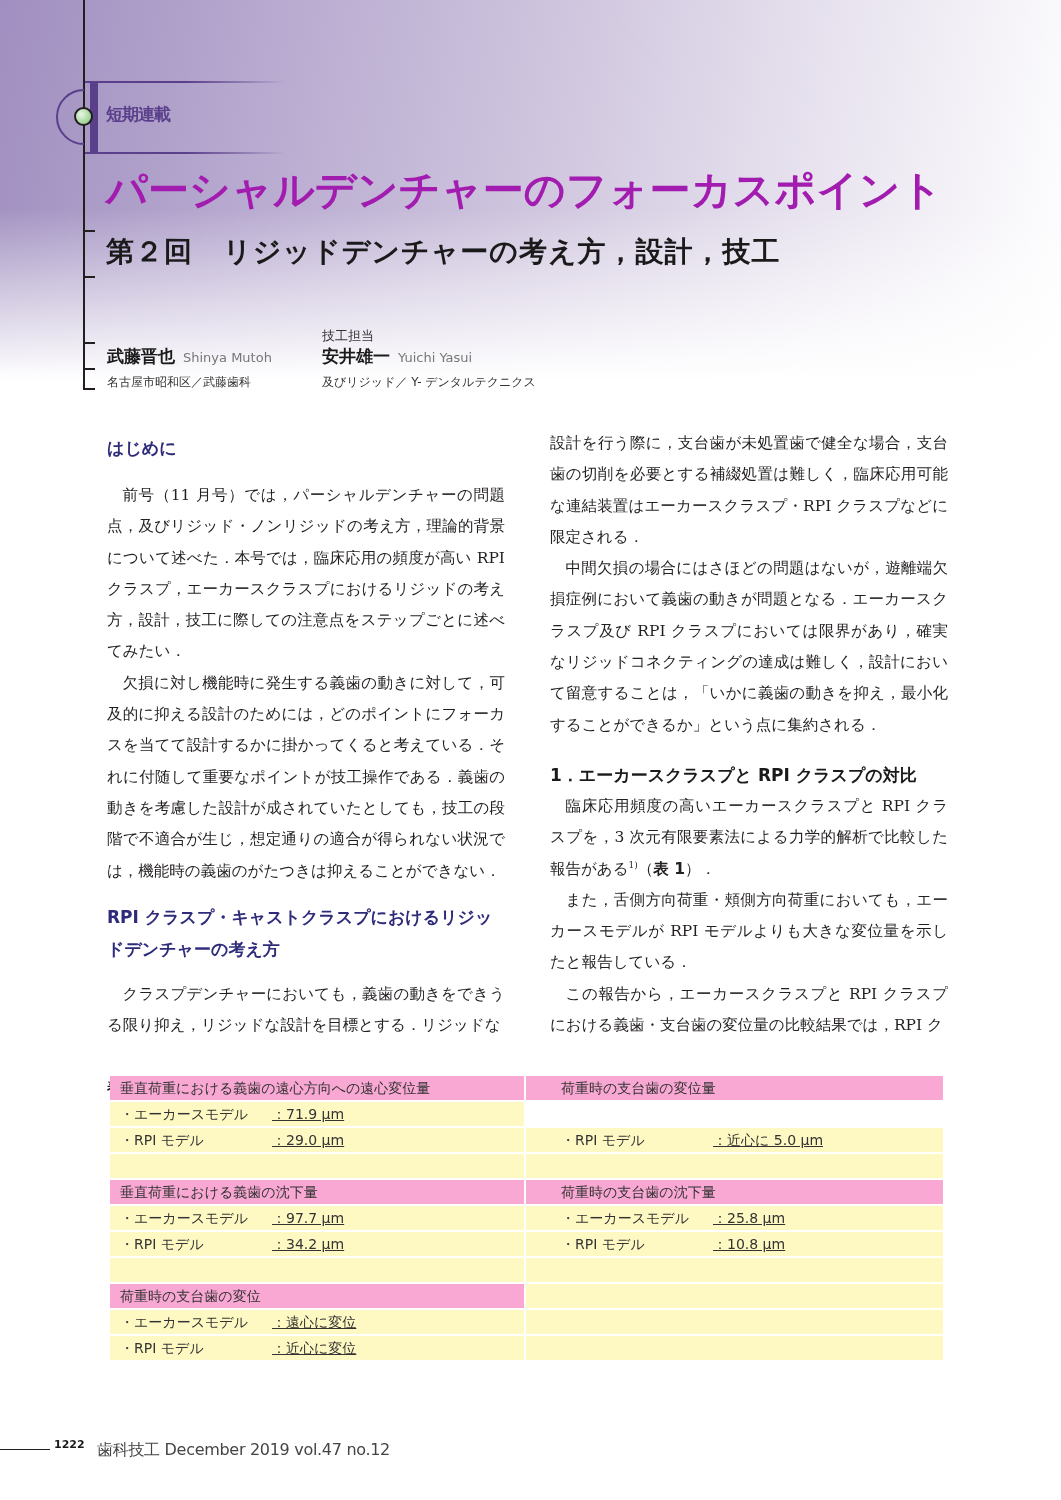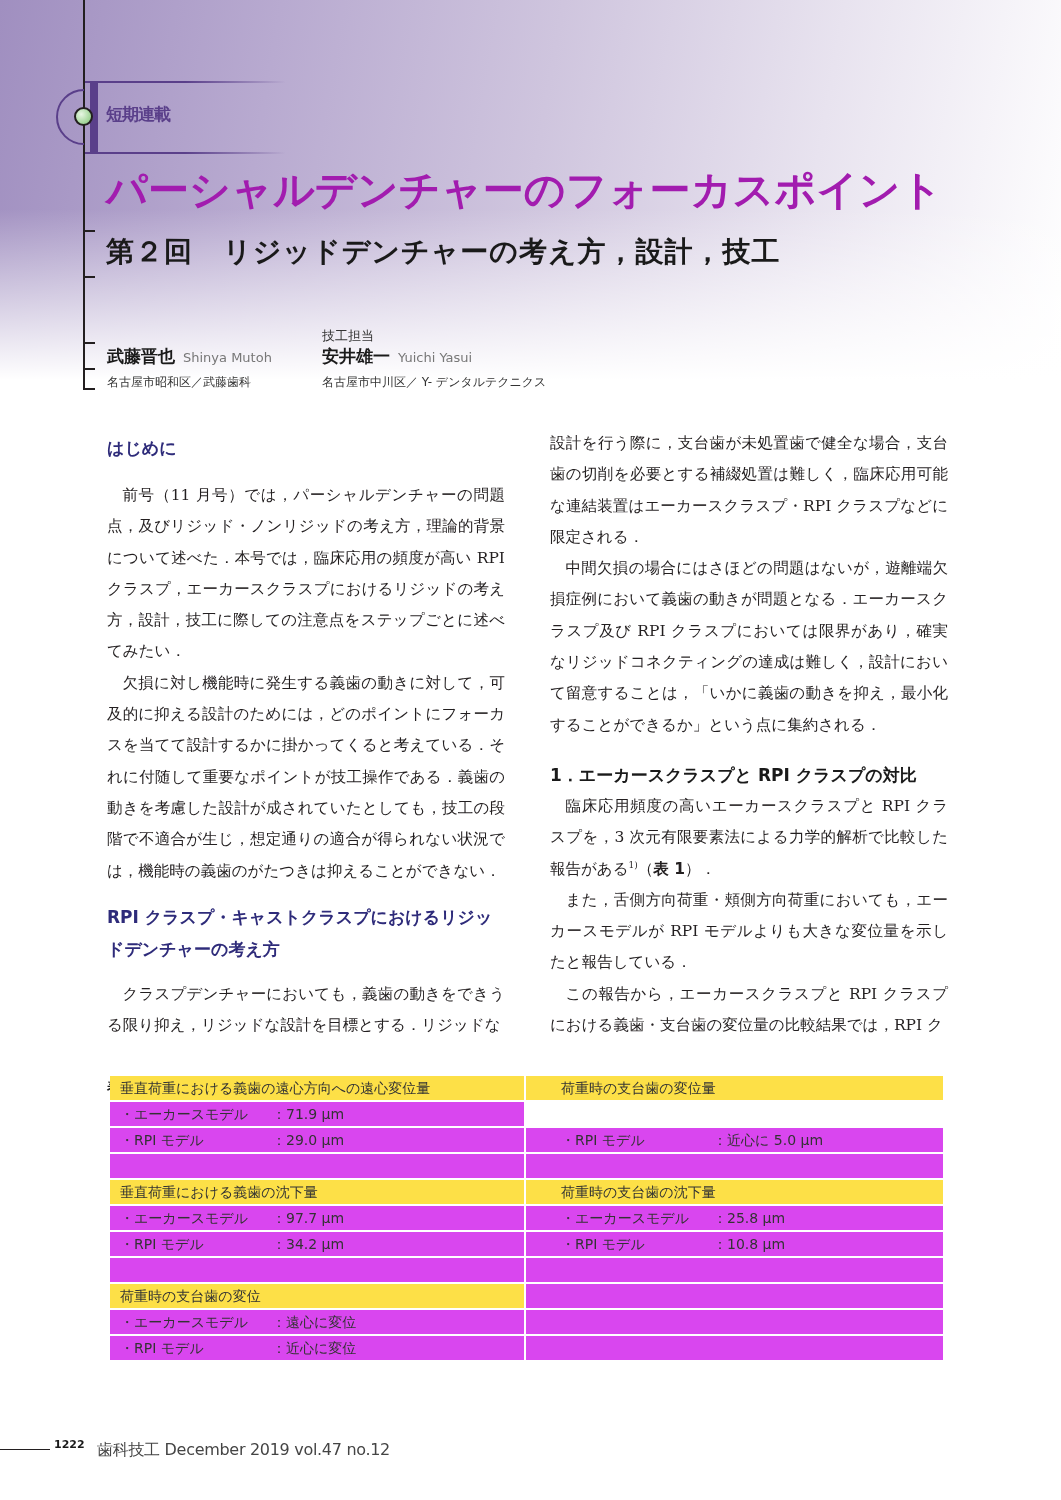--- a/index.html
+++ b/index.html
@@ -76,22 +76,22 @@
     position: absolute; left: 107px; top: 1078px; font-family: "DejaVu Sans", sans-serif;
     font-size: 13px; color: #444; white-space: nowrap;
   }
   .table-caption .lbl { font-weight: bold; color: #1a1a1a; margin-right: 12px; }
 
   .table1 { position: absolute; left: 110px; top: 1076px; width: 833px; font-family: "DejaVu Sans", sans-serif; font-size: 14px; color: #333; }
   .trow { display: flex; height: 26px; margin-bottom: 0; }
   .cell { height: 25px; line-height: 25px; padding-left: 10px; border-bottom: 1px solid #ffffff; white-space: nowrap; }
   .cell.l { width: 416px; border-right: 2px solid #ffffff; }
   .cell.r { width: 417px; padding-left: 35px; }
-  .cell.head { background: #fde047; }
-  .cell.body { background: #d946ef; }
+  .cell.head { background: #f9a8d4; }
+  .cell.body { background: #fef9c3; text-decoration: underline; }
   .cell .k { display: inline-block; width: 152px; }
   .cell .k.r2 { width: 152px; }
 
   .footer { position: absolute; left: 0; top: 1438px; white-space: nowrap; font-family: "DejaVu Sans", sans-serif; }
   .footer .rule { position: absolute; left: 0; top: 11px; width: 50px; height: 1px; background: #231f20; }
   .footer .page { position: absolute; left: 54px; top: 0; font-weight: bold; font-size: 11px; color: #1a1a1a; }
   .footer .journal { position: absolute; left: 97px; top: 2px; font-size: 16px; color: #444; letter-spacing: -0.3px; }
 </style>
 </head>
 <body>
@@ -116,21 +116,21 @@
 </h2>
 
 <div class="author" style="left:107px; top:327px;">
   <span class="role"></span>
   <span class="name">武藤晋也</span><span class="roman">Shinya Mutoh</span>
   <span class="aff">名古屋市昭和区／武藤歯科</span>
 </div>
 <div class="author" style="left:322px; top:327px;">
   <span class="role">技工担当</span>
   <span class="name">安井雄一</span><span class="roman">Yuichi Yasui</span>
-  <span class="aff">名古屋市中川区／ Y- デンタルテクニクス</span>
+  <span class="aff">及びリジッド／ Y- デンタルテクニクス</span>
 </div>
 
 <div class="col col-left">
   <div class="sec-head first">はじめに</div>
   <p>前号（11 月号）では，パーシャルデンチャーの問題点，及びリジッド・ノンリジッドの考え方，理論的背景について述べた．本号では，臨床応用の頻度が高い RPI クラスプ，エーカースクラスプにおけるリジッドの考え方，設計，技工に際しての注意点をステップごとに述べてみたい．</p>
   <p>欠損に対し機能時に発生する義歯の動きに対して，可及的に抑える設計のためには，どのポイントにフォーカスを当てて設計するかに掛かってくると考えている．それに付随して重要なポイントが技工操作である．義歯の動きを考慮した設計が成されていたとしても，技工の段階で不適合が生じ，想定通りの適合が得られない状況では，機能時の義歯のがたつきは抑えることができない．</p>
   <div class="sec-head second">RPI クラスプ・キャストクラスプにおけるリジッドデンチャーの考え方</div>
   <p>クラスプデンチャーにおいても，義歯の動きをできうる限り抑え，リジッドな設計を目標とする．リジッドな</p>
 </div>
 

